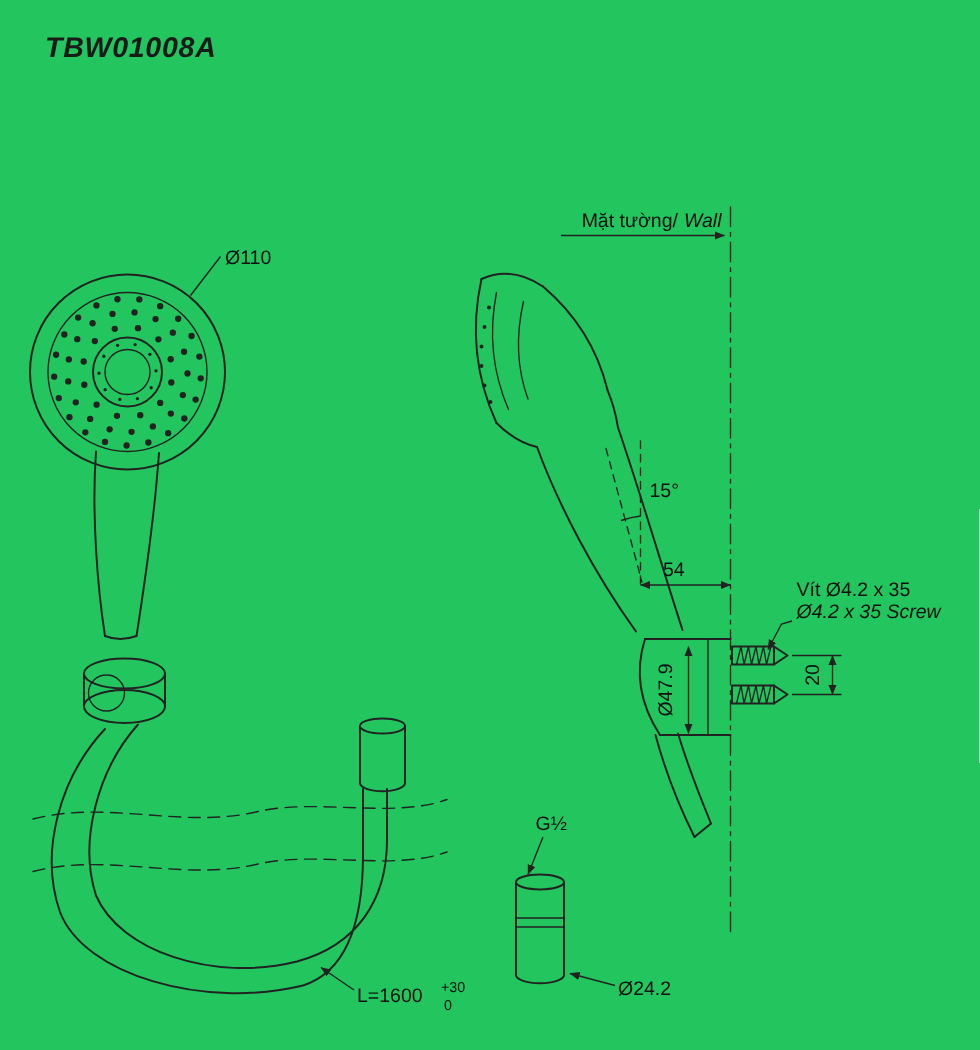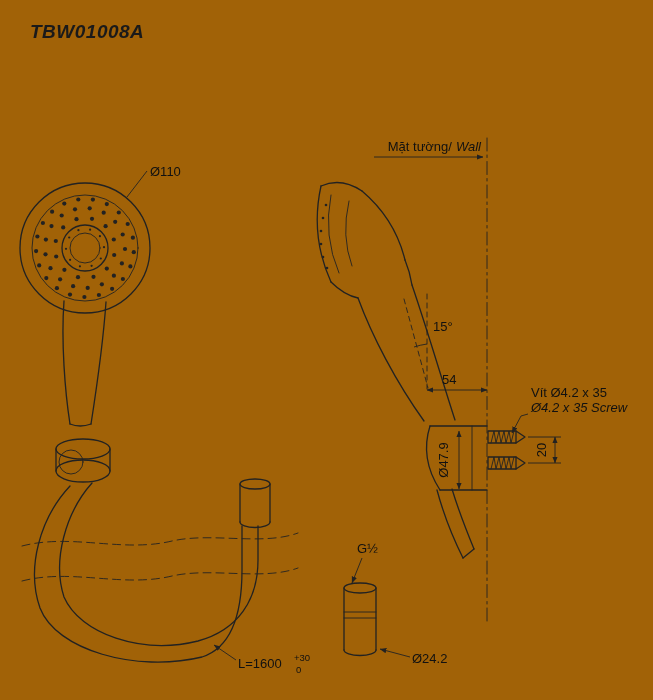--- a/index.html
+++ b/index.html
@@ -1,16 +1,16 @@
 <!DOCTYPE html>
 <html><head>
 <meta charset="utf-8">
 <style>
   html,body{margin:0;padding:0;background:#ffffff;}
-  .page{width:653px;height:700px;background:#a16207;position:relative;overflow:hidden;}
+  .page{width:653px;height:700px;background:#22c55e;position:relative;overflow:hidden;}
   svg{display:block;}
   .title-text{font-family:"Liberation Sans",sans-serif;font-size:19px;font-weight:700;font-style:italic;fill:#1a1a1a;letter-spacing:.5px;}
   .dim{font-family:"Liberation Sans",sans-serif;font-size:13px;fill:#111;}
   .dim-small{font-family:"Liberation Sans",sans-serif;font-size:9.5px;fill:#111;}
   .it{font-style:italic;}
   .ln{stroke:#222;fill:none;stroke-width:1.3;stroke-linecap:round;stroke-linejoin:round;}
   .thin{stroke:#222;fill:none;stroke-width:0.9;stroke-linecap:round;}
   .dimln{stroke:#222;fill:none;stroke-width:0.9;}
   .dash{stroke-dasharray:5 4;}
   .breakln{stroke-dasharray:8 5;}

